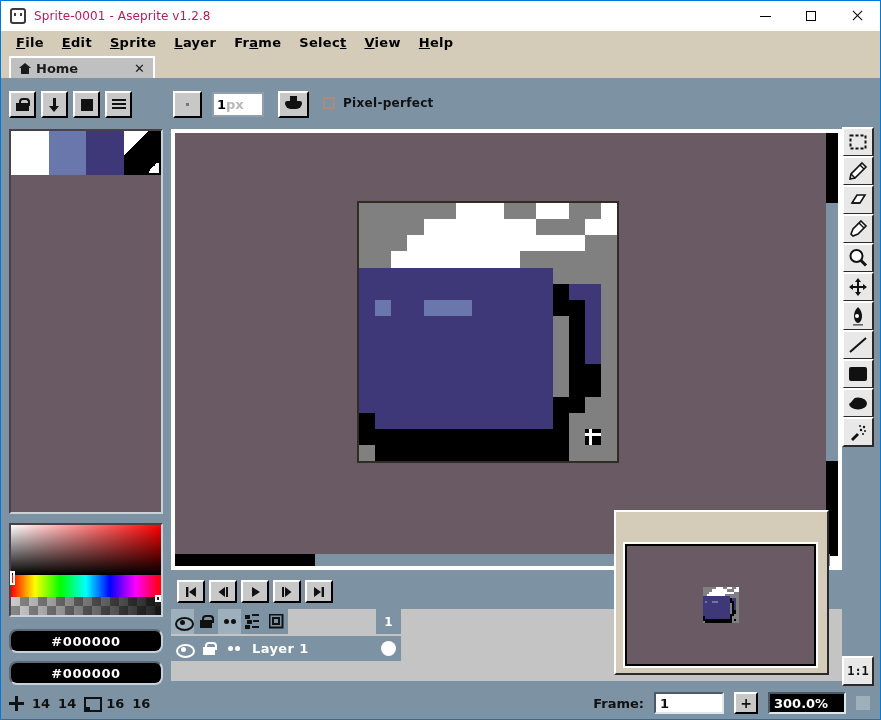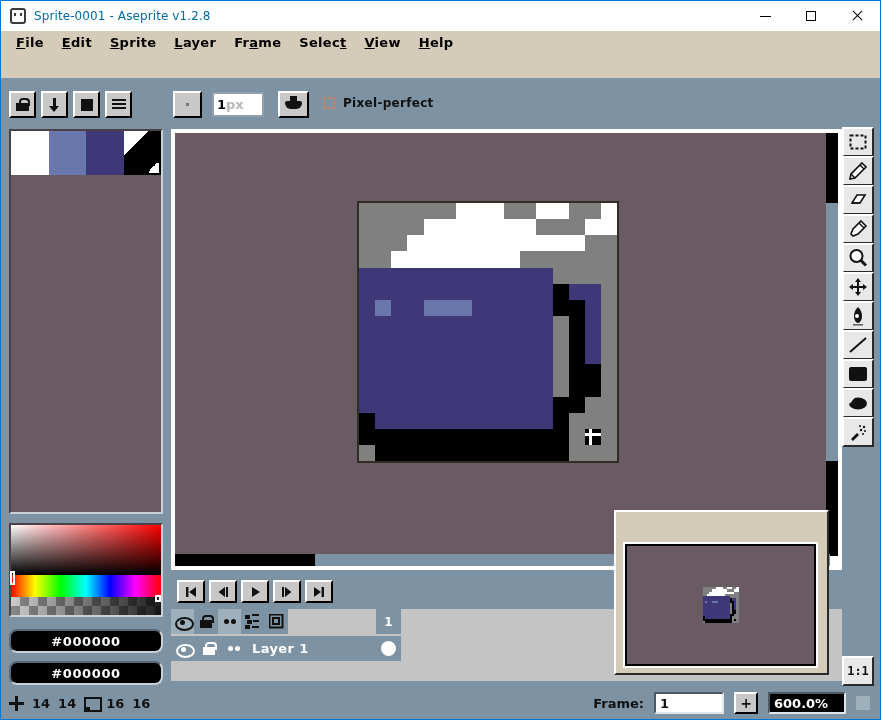--- a/index.html
+++ b/index.html
@@ -27,21 +27,21 @@
     width: 16px; height: 16px; margin-left: 9px; margin-right: 8px;
     border: 2px solid #3b3b3b; border-radius: 3px;
     position: relative; background: #fff;
   }
   .tb-icon::before, .tb-icon::after {
     content: ""; position: absolute; top: 3px; width: 2px; height: 3px; background: #3b3b3b;
   }
   .tb-icon::before { left: 2px; }
   .tb-icon::after  { right: 2px; }
   .tb-title {
-    font-size: 12px; color: #0369a1; font-family: "DejaVu Sans", sans-serif;
+    font-size: 12px; color: #be185d; font-family: "DejaVu Sans", sans-serif;
     letter-spacing: .1px;
   }
   .tb-btns { margin-left: auto; display: flex; height: 30px; }
   .tb-btn {
     width: 46px; height: 30px; display: flex; align-items: center; justify-content: center;
     font-size: 13px; color: #000; background: #fff;
   }
   .tb-btn .glyph-min { display:block; width:11px; height:1px; background:#000; }
   .tb-btn .glyph-max { display:block; width:10px; height:10px; border:1px solid #000; }
   .tb-btn .glyph-cls { position: relative; width: 12px; height: 12px; }
@@ -512,20 +512,25 @@
     <div class="menu-item"><span class="mn">E</span>dit</div>
     <div class="menu-item"><span class="mn">S</span>prite</div>
     <div class="menu-item"><span class="mn">L</span>ayer</div>
     <div class="menu-item">Fr<span class="mn">a</span>me</div>
     <div class="menu-item">Selec<span class="mn">t</span></div>
     <div class="menu-item"><span class="mn">V</span>iew</div>
     <div class="menu-item"><span class="mn">H</span>elp</div>
   </div>
 
   <div class="tabstrip">
+    <div class="tab inactive">
+      <span class="home-ico"></span>
+      <span class="lbl">Home</span>
+      <span class="tab-x">✕</span>
+    </div>
   </div>
 
   <div class="ctxbar"></div>
   <div class="btn3d ctx-lock">
     <span class="ico-lock"></span>
   </div>
   <div class="btn3d ctx-down">
     <span class="ico-down"></span>
   </div>
   <div class="btn3d ctx-sq">
@@ -1270,18 +1275,18 @@
       <span class="sb-text">14</span>
       <span class="sb-text">14</span>
       <span class="sb-doc"></span>
       <span class="sb-text">16</span>
       <span class="sb-text">16</span>
     </div>
     <div class="sb-right">
       <span class="sb-text">Frame:</span>
       <span class="frame-input">1</span>
       <span class="plusbtn">+</span>
-      <span class="zoomfield">600.0%</span>
+      <span class="zoomfield">300.0%</span>
       <span class="grip"></span>
     </div>
   </div>
 
 </div>
 
 </body></html>

